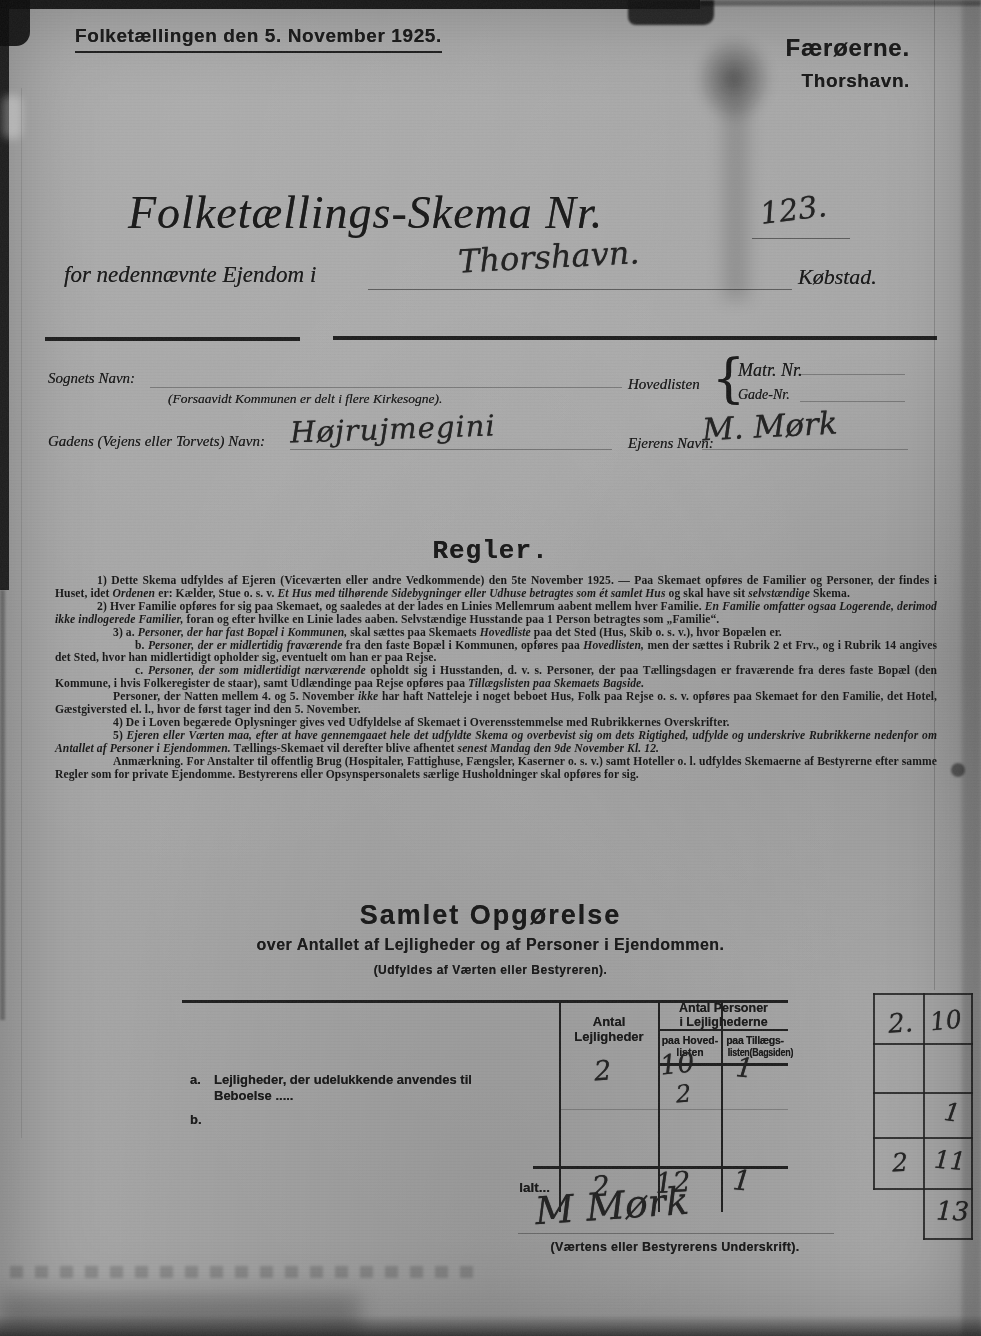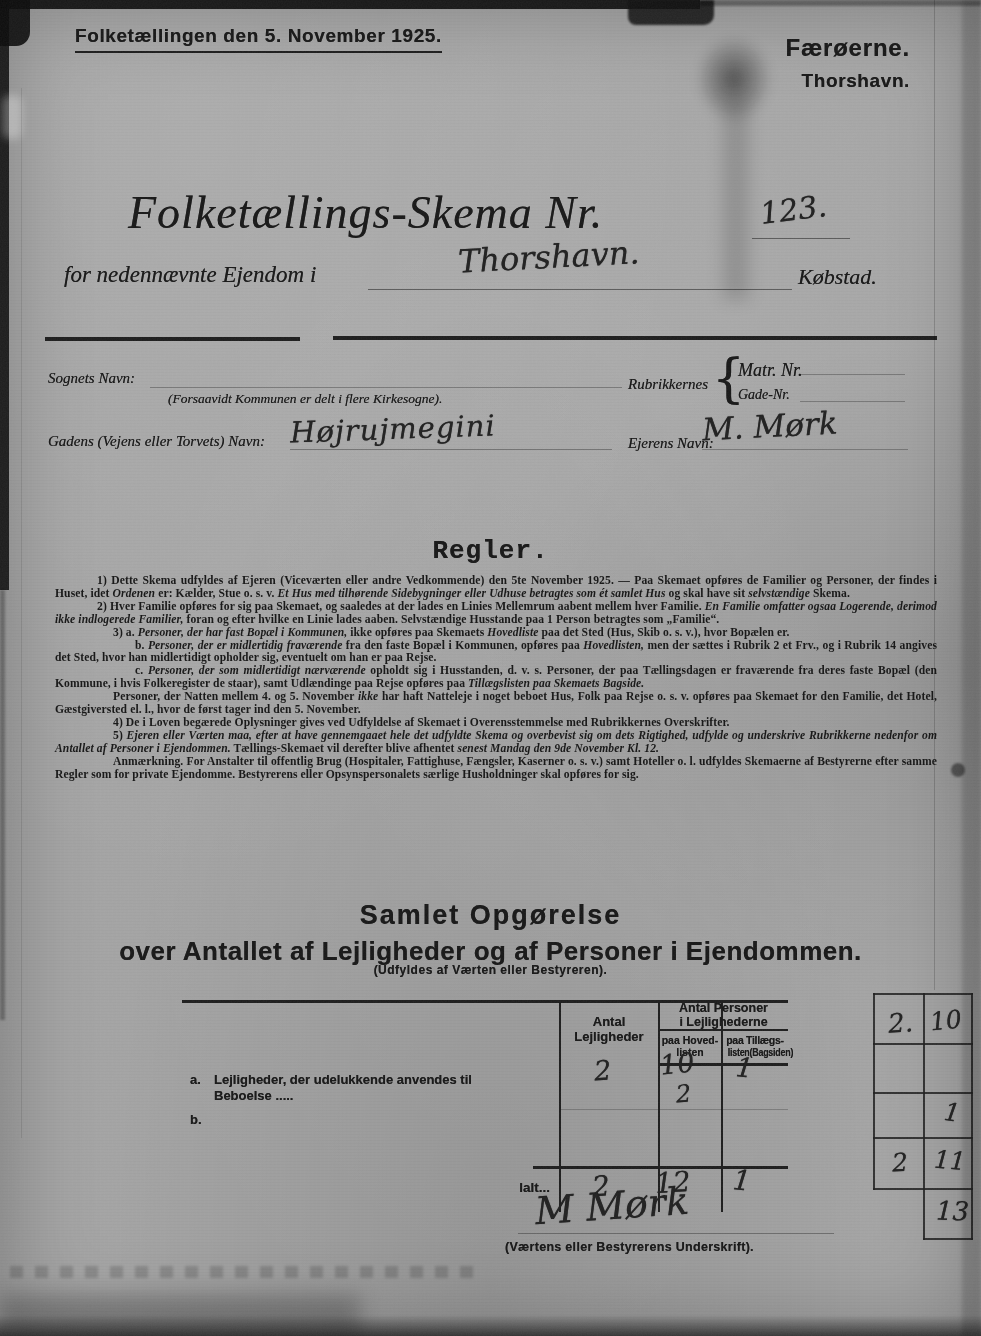--- a/index.html
+++ b/index.html
@@ -51,50 +51,50 @@
   <div class="hline" style="left:368px;top:289px;width:424px;"></div>
   <div class="abs serbi ink" style="left:798px;top:264px;font-size:22px;">Købstad.</div>
 
   <div class="hline-dark" style="left:45px;top:337px;width:255px;height:3.5px;"></div>
   <div class="hline-dark" style="left:333px;top:336px;width:604px;height:3.5px;"></div>
 
   <div class="abs serbi ink" style="left:48px;top:370px;font-size:15px;">Sognets Navn:</div>
   <div class="hline" style="left:150px;top:387px;width:472px;opacity:.6;"></div>
   <div class="abs serbi ink" style="left:168px;top:391px;font-size:13.5px;">(Forsaavidt Kommunen er delt i flere Kirkesogne).</div>
 
-  <div class="abs serbi ink" style="left:628px;top:376px;font-size:15px;">Rubrikkernes</div>
+  <div class="abs serbi ink" style="left:628px;top:376px;font-size:15px;">Hovedlisten</div>
   <div class="abs ink" style="left:712px;top:348px;font-size:52px;font-family:'DejaVu Serif',serif;font-weight:400;">{</div>
   <div class="abs serbi ink" style="left:738px;top:360px;font-size:18px;">Matr. Nr.</div>
   <div class="hline" style="left:800px;top:374px;width:105px;opacity:.6;"></div>
   <div class="abs serbi ink" style="left:738px;top:387px;font-size:14px;">Gade-Nr.</div>
   <div class="hline" style="left:800px;top:401px;width:105px;opacity:.6;"></div>
 
   <div class="abs serbi ink" style="left:48px;top:433px;font-size:15px;">Gadens (Vejens eller Torvets) Navn:</div>
   <div class="abs hand" style="left:290px;top:412px;font-size:29px;letter-spacing:1px;transform:rotate(-2deg);">Højrujmegini</div>
   <div class="hline" style="left:290px;top:449px;width:322px;opacity:.7;"></div>
 
   <div class="abs serbi ink" style="left:628px;top:435px;font-size:15px;">Ejerens Navn:</div>
   <div class="abs hand" style="left:702px;top:408px;font-size:31px;transform:rotate(-3deg);">M. Mørk</div>
   <div class="hline" style="left:702px;top:449px;width:206px;opacity:.6;"></div>
 
   <div class="abs serb ink" style="left:0;top:536px;width:981px;text-align:center;font-size:26px;letter-spacing:1px;">Regler.</div>
   <div class="abs" id="rules-text" style="left:55px;top:575px;width:882px;">
       <p class="rule-p" style="text-indent: 42px;"><span>1)  Dette Skema udfyldes af Ejeren (Viceværten eller andre Vedkommende) den 5te November 1925.  —  Paa Skemaet opføres de Familier og Personer, der findes i Huset, idet </span><span class="it">Ordenen</span><span> er:  Kælder, Stue o. s. v.   </span><span class="it">Et Hus med tilhørende Sidebygninger eller Udhuse betragtes som ét samlet Hus</span><span> og skal have sit </span><span class="it">selvstændige</span><span> Skema.</span></p>
       <p class="rule-p" style="text-indent: 42px;"><span>2)  Hver Familie opføres for sig paa Skemaet, og saaledes at der lades en Linies Mellemrum aabent mellem hver Familie.  </span><span class="it">En Familie omfatter ogsaa Logerende, derimod ikke indlogerede Familier,</span><span> foran og efter hvilke en Linie lades aaben.  Selvstændige Husstande paa 1 Person betragtes som „Familie“.</span></p>
-      <p class="rule-p" style="text-indent: 58px;"><span>3)  a.  </span><span class="it">Personer, der har fast Bopæl i Kommunen,</span><span> ikke opføres paa Skemaets </span><span class="it">Hovedliste</span><span> paa det Sted (Hus, Skib o. s. v.), hvor Bopælen er.</span></p>
+      <p class="rule-p" style="text-indent: 58px;"><span>3)  a.  </span><span class="it">Personer, der har fast Bopæl i Kommunen,</span><span> skal sættes paa Skemaets </span><span class="it">Hovedliste</span><span> paa det Sted (Hus, Skib o. s. v.), hvor Bopælen er.</span></p>
       <p class="rule-p" style="text-indent: 80px;"><span>b.  </span><span class="it">Personer, der er midlertidig fraværende</span><span> fra den faste Bopæl i Kommunen, opføres paa </span><span class="it">Hovedlisten,</span><span> men der sættes i Rubrik 2 et Frv., og i Rubrik 14 angives det Sted, hvor han midlertidigt opholder sig, eventuelt om han er paa Rejse.</span></p>
       <p class="rule-p" style="text-indent: 80px;"><span>c.  </span><span class="it">Personer, der som midlertidigt nærværende</span><span> opholdt sig i Husstanden, d. v. s. Personer, der paa Tællingsdagen er fraværende fra deres faste Bopæl (den Kommune, i hvis Folkeregister de staar), samt Udlændinge paa Rejse opføres paa </span><span class="it">Tillægslisten paa Skemaets Bagside.</span></p>
       <p class="rule-p" style="text-indent: 58px;"><span>Personer, der Natten mellem 4. og 5. November </span><span class="it">ikke</span><span> har haft Natteleje i noget beboet Hus, Folk paa Rejse o. s. v. opføres paa Skemaet for den Familie, det Hotel, Gæstgiversted el. l., hvor de først tager ind den 5. November.</span></p>
       <p class="rule-p" style="text-indent: 58px;"><span>4)  De i Loven begærede Oplysninger gives ved Udfyldelse af Skemaet i Overensstemmelse med Rubrikkernes Overskrifter.</span></p>
       <p class="rule-p" style="text-indent: 58px;"><span>5)  </span><span class="it">Ejeren eller Værten maa, efter at have gennemgaaet hele det udfyldte Skema og overbevist sig om dets Rigtighed, udfylde og underskrive Rubrikkerne nedenfor om Antallet af Personer i Ejendommen.</span><span>  Tællings-Skemaet vil derefter blive afhentet </span><span class="it">senest Mandag den 9de November Kl. 12.</span></p>
       <p class="rule-p" style="text-indent: 58px;"><span>Anmærkning.</span><span>  For Anstalter til offentlig Brug (Hospitaler, Fattighuse, Fængsler, Kaserner o. s. v.) samt Hoteller o. l. udfyldes Skemaerne af Bestyrerne efter samme Regler som for private Ejendomme.  Bestyrerens eller Opsynspersonalets særlige Husholdninger skal opføres for sig.</span></p>
     </div>
 
   <div class="abs sansb ink" style="left:0;top:900px;width:981px;text-align:center;font-size:27px;letter-spacing:2px;">Samlet Opgørelse</div>
-  <div class="abs sansb ink" style="left:0;top:936px;width:981px;text-align:center;font-size:26px;letter-spacing:.5px;">over Antallet af Lejligheder og af Personer i Ejendommen.</div>
+  <div class="abs sansb ink" style="left:0;top:936px;width:981px;text-align:center;font-size:16px;letter-spacing:.5px;">over Antallet af Lejligheder og af Personer i Ejendommen.</div>
   <div class="abs sansb ink" style="left:0;top:963px;width:981px;text-align:center;font-size:12px;letter-spacing:.5px;">(Udfyldes af Værten eller Bestyreren).</div>
 
   <div class="hline-dark" style="left:182px;top:1000px;width:606px;height:3px;"></div>
   <div class="vline" style="left:559px;top:1000px;height:212px;"></div>
   <div class="vline" style="left:658px;top:1000px;height:212px;width:1.5px;"></div>
   <div class="vline" style="left:721px;top:1000px;height:212px;width:1.5px;"></div>
   <div class="hline-dark" style="left:659px;top:1029px;width:129px;height:1.5px;"></div>
   <div class="hline-dark" style="left:659px;top:1063px;width:129px;height:2.5px;"></div>
   <div class="hline" style="left:560px;top:1109px;width:228px;opacity:.5;"></div>
   <div class="hline-dark" style="left:533px;top:1166px;width:255px;height:2.5px;"></div>
@@ -133,21 +133,21 @@
 
   <div class="abs hand" style="left:888px;top:1008px;font-size:26px;transform:rotate(-4deg);">2.</div>
   <div class="abs hand" style="left:930px;top:1006px;font-size:25px;transform:rotate(-6deg);">10</div>
   <div class="abs hand" style="left:944px;top:1098px;font-size:25px;transform:rotate(8deg);">1</div>
   <div class="abs hand" style="left:892px;top:1148px;font-size:25px;transform:rotate(-3deg);">2</div>
   <div class="abs hand" style="left:934px;top:1146px;font-size:25px;transform:rotate(4deg);">11</div>
   <div class="abs hand" style="left:936px;top:1196px;font-size:26px;transform:rotate(2deg);">13</div>
 
   <div class="abs hand" style="left:535px;top:1184px;font-size:38px;transform:rotate(-4deg);">M Mørk</div>
   <div class="hline" style="left:518px;top:1233px;width:316px;opacity:.7;"></div>
-  <div class="abs sansb ink" style="left:505px;top:1240px;width:340px;font-size:12.5px;letter-spacing:.3px;">(Værtens eller Bestyrerens Underskrift).</div>
+  <div class="abs sansb ink" style="left:505px;top:1240px;width:340px;text-align:center;font-size:12.5px;letter-spacing:.3px;">(Værtens eller Bestyrerens Underskrift).</div>
 
   <div class="art" style="left:0;top:0;width:700px;height:9px;background:#0d0d0d;opacity:.92;"></div>
   <div class="art" style="left:628px;top:0;width:86px;height:25px;background:#101010;opacity:.85;border-radius:0 0 10px 8px;filter:blur(1px);"></div>
   <div class="art" style="left:700px;top:0;width:281px;height:6px;background:rgba(0,0,0,.35);filter:blur(1px);"></div>
   <div class="art" style="left:0;top:0;width:9px;height:590px;background:#0d0d0d;opacity:.88;"></div>
   <div class="art" style="left:0;top:0;width:30px;height:46px;background:#0b0b0b;opacity:.9;border-radius:0 0 14px 0;"></div>
   <div class="art" style="left:0;top:590px;width:5px;height:430px;background:rgba(0,0,0,.28);filter:blur(1px);"></div>
   <div class="art" style="left:2px;top:95px;width:20px;height:44px;background:rgba(255,255,255,.3);filter:blur(4px);border-radius:8px;"></div>
   <div class="art" style="left:695px;top:35px;width:78px;height:88px;background:radial-gradient(ellipse, rgba(10,10,10,.55), transparent 70%);filter:blur(5px);"></div>
   <div class="art" style="left:723px;top:100px;width:26px;height:200px;background:rgba(0,0,0,.14);filter:blur(8px);"></div>

